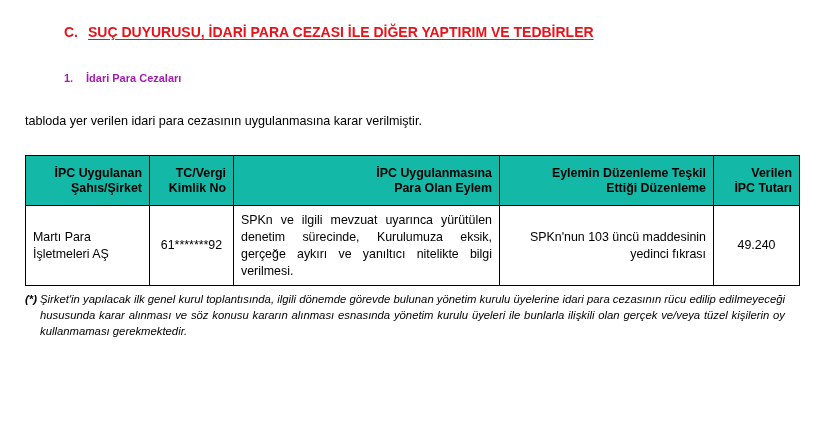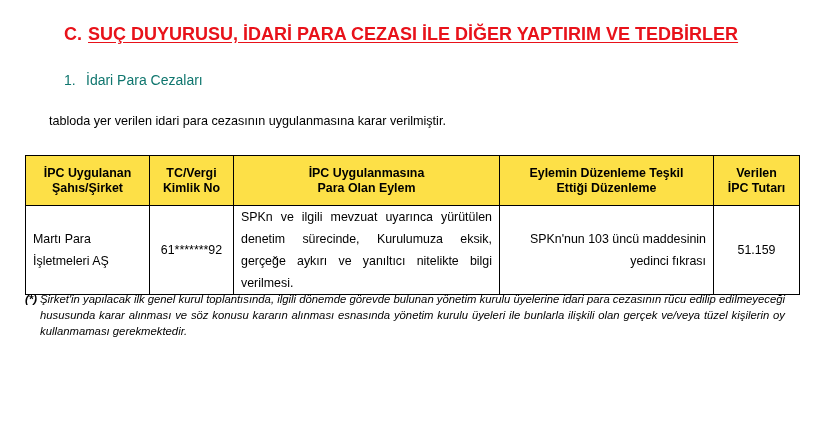--- a/index.html
+++ b/index.html
@@ -2,51 +2,51 @@
 <html><head>
   <meta charset="utf-8">
   <style>
     html, body { margin: 0; padding: 0; background: #ffffff; }
     body {
       width: 819px; height: 435px; position: relative; overflow: hidden;
       font-family: "Liberation Sans", sans-serif; color: #000000;
     }
     .section-title {
       position: absolute; left: 64px; top: 24px;
-      font-size: 18px; font-weight: bold; color: #e8121a;
+      font-size: 14px; font-weight: bold; color: #e8121a;
       white-space: nowrap;
     }
     .section-title .num { display: inline-block; width: 24px; }
     .section-title .txt { text-decoration: underline; text-underline-offset: 2px; }
     .sub-title {
       position: absolute; left: 64px; top: 72px;
-      font-size: 14px; font-weight: normal; color: #0f766e;
+      font-size: 11px; font-weight: bold; color: #a21caf;
       white-space: nowrap;
     }
     .sub-title .num { display: inline-block; width: 22px; }
     .para {
       position: absolute; left: 25px; top: 111px; width: 774px;
       font-size: 12.6px; line-height: 20px;
     }
     .para .line1 { padding-left: 41px; white-space: nowrap; }
     .para .line1 .mk { color: #1f3864; font-weight: bold; margin-right: 8px; }
-    .para .line2 { white-space: nowrap; margin-left: 24px; }
+    .para .line2 { white-space: nowrap; }
     table.ipc {
       position: absolute; left: 25px; top: 155px;
       border-collapse: collapse; table-layout: fixed;
       width: 774px; font-size: 12.4px;
     }
     table.ipc th, table.ipc td {
       border: 1.3px solid #000000; padding: 0 7px;
     }
     table.ipc th {
-      background: #fde047; font-weight: bold; height: 49px;
-      text-align: center; line-height: 15px; margin-top: 8px;
+      background: #14b8a6; font-weight: bold; height: 49px;
+      text-align: right; line-height: 15px; margin-top: 8px;
     }
-    table.ipc td { height: 79px; line-height: 22px; vertical-align: middle; }
+    table.ipc td { height: 79px; line-height: 17px; vertical-align: middle; }
     td.c-name { text-align: left; }
     td.c-id { text-align: center; }
     td.c-act { text-align: justify; text-align-last: left; padding: 0 6px; }
     td.c-reg { text-align: right; }
     td.c-amt { text-align: center; }
     .note {
       position: absolute; left: 25px; top: 291px; width: 760px;
       font-size: 11.3px; font-style: italic; line-height: 16px;
     }
     .note .mk { position: absolute; left: 0; top: 0; font-weight: bold; }
@@ -83,21 +83,21 @@
       <th><span>Eylemin Düzenleme Teşkil</span><br><span>Ettiği Düzenleme</span></th>
       <th><span>Verilen</span><br><span>İPC Tutarı</span></th>
     </tr>
   </thead>
   <tbody>
     <tr>
       <td class="c-name"><span>Martı Para</span><br><span>İşletmeleri AŞ</span></td>
       <td class="c-id">61*******92</td>
       <td class="c-act">SPKn ve ilgili mevzuat uyarınca yürütülen denetim sürecinde, Kurulumuza eksik, gerçeğe aykırı ve yanıltıcı nitelikte bilgi verilmesi.</td>
       <td class="c-reg">SPKn'nun 103 üncü maddesinin yedinci fıkrası</td>
-      <td class="c-amt">51.159</td>
+      <td class="c-amt">49.240</td>
     </tr>
   </tbody>
 </table>
 
 <div class="note">
   <span class="mk">(*)</span>
   <div class="body">Şirket'in yapılacak ilk genel kurul toplantısında, ilgili dönemde görevde bulunan yönetim kurulu üyelerine idari para cezasının rücu edilip edilmeyeceği hususunda karar alınması ve söz konusu kararın alınması esnasında yönetim kurulu üyeleri ile bunlarla ilişkili olan gerçek ve/veya tüzel kişilerin oy kullanmaması gerekmektedir.</div>
 </div>
 
 </body></html>

